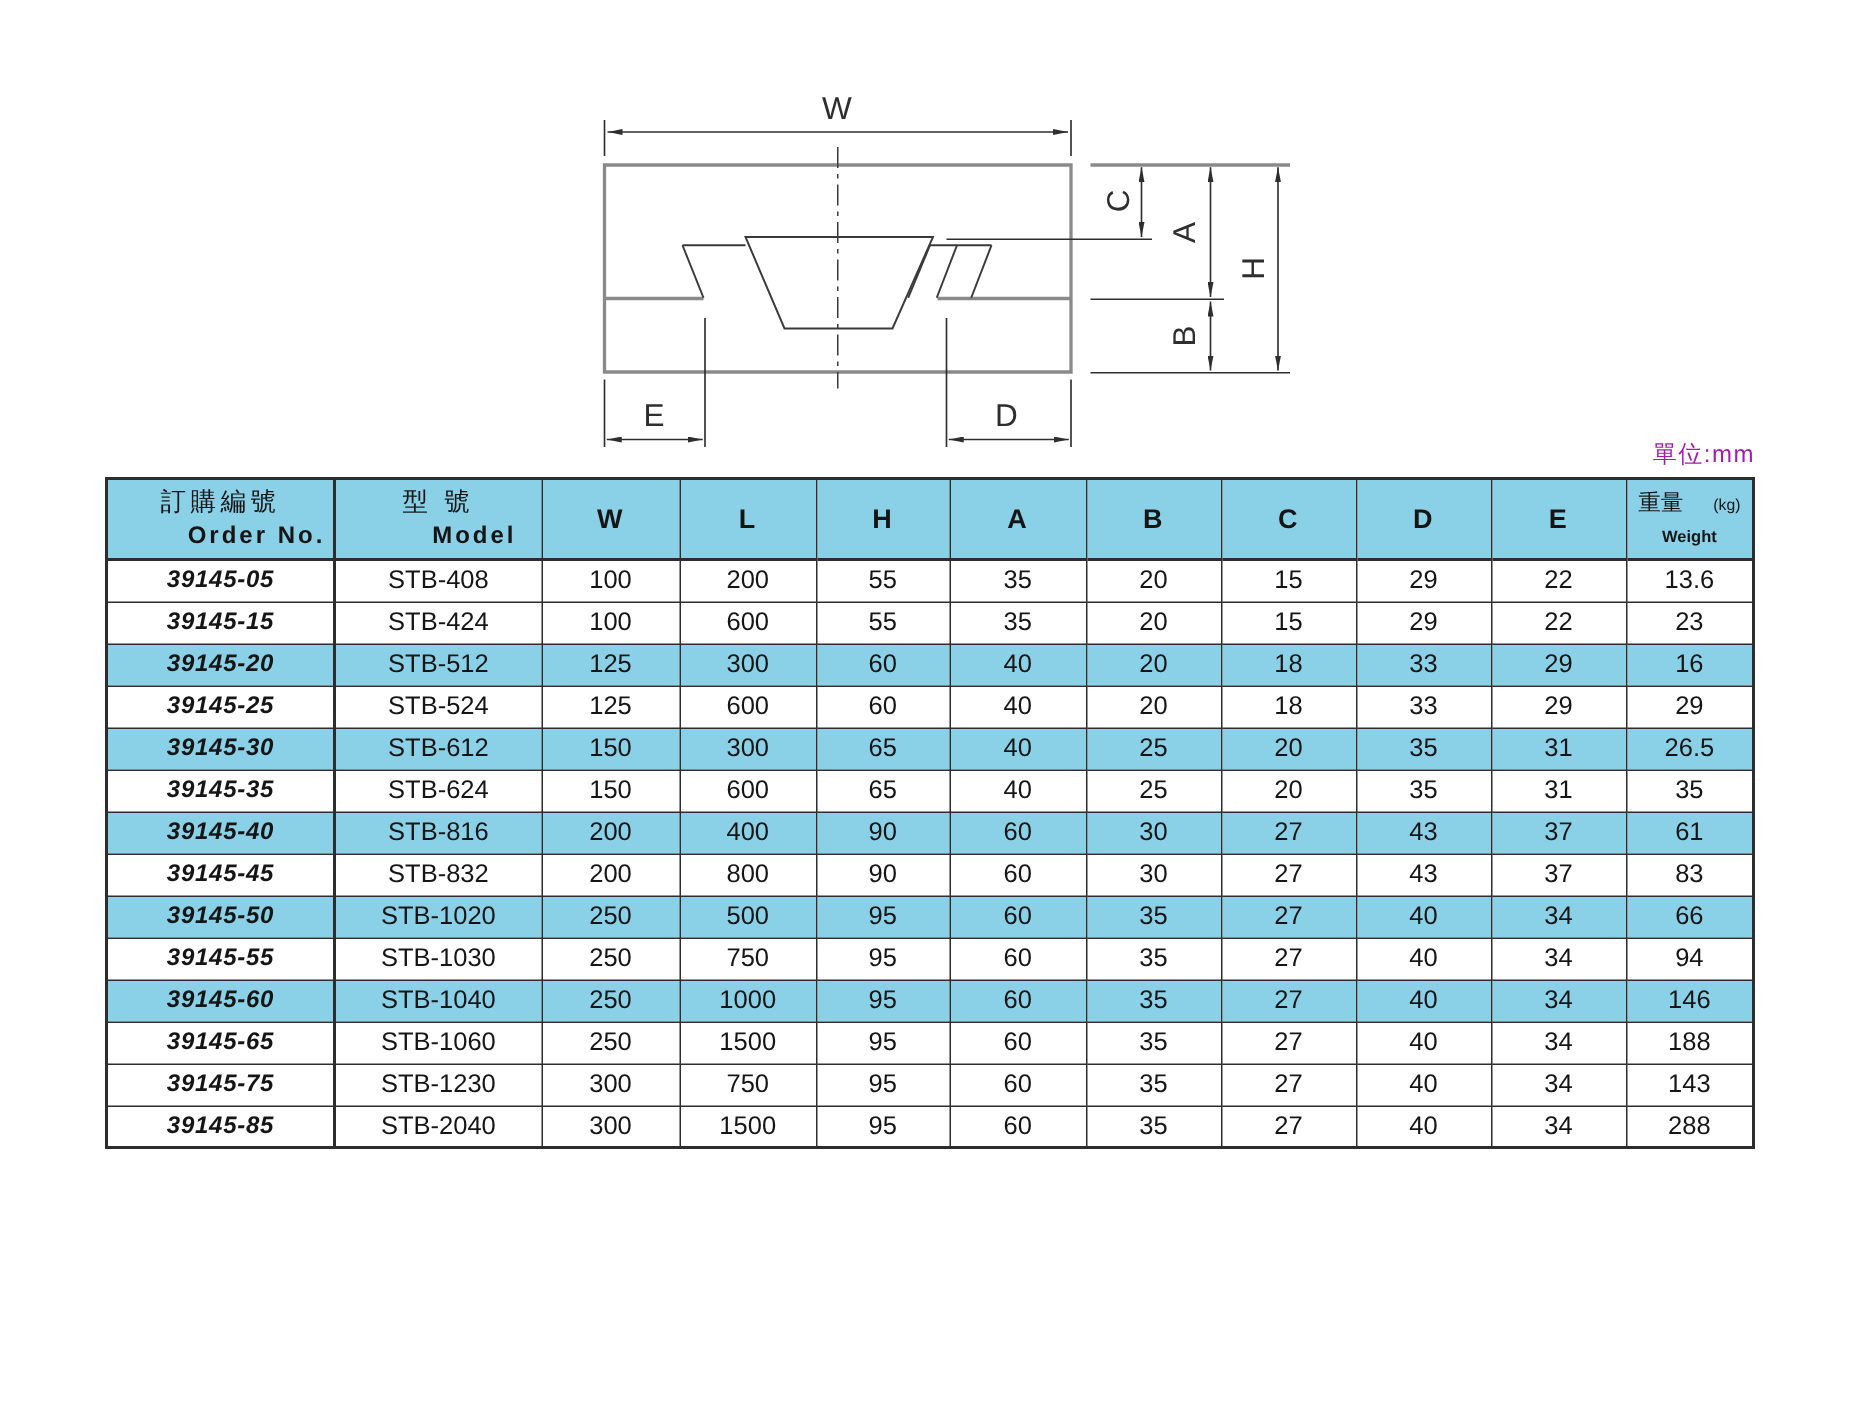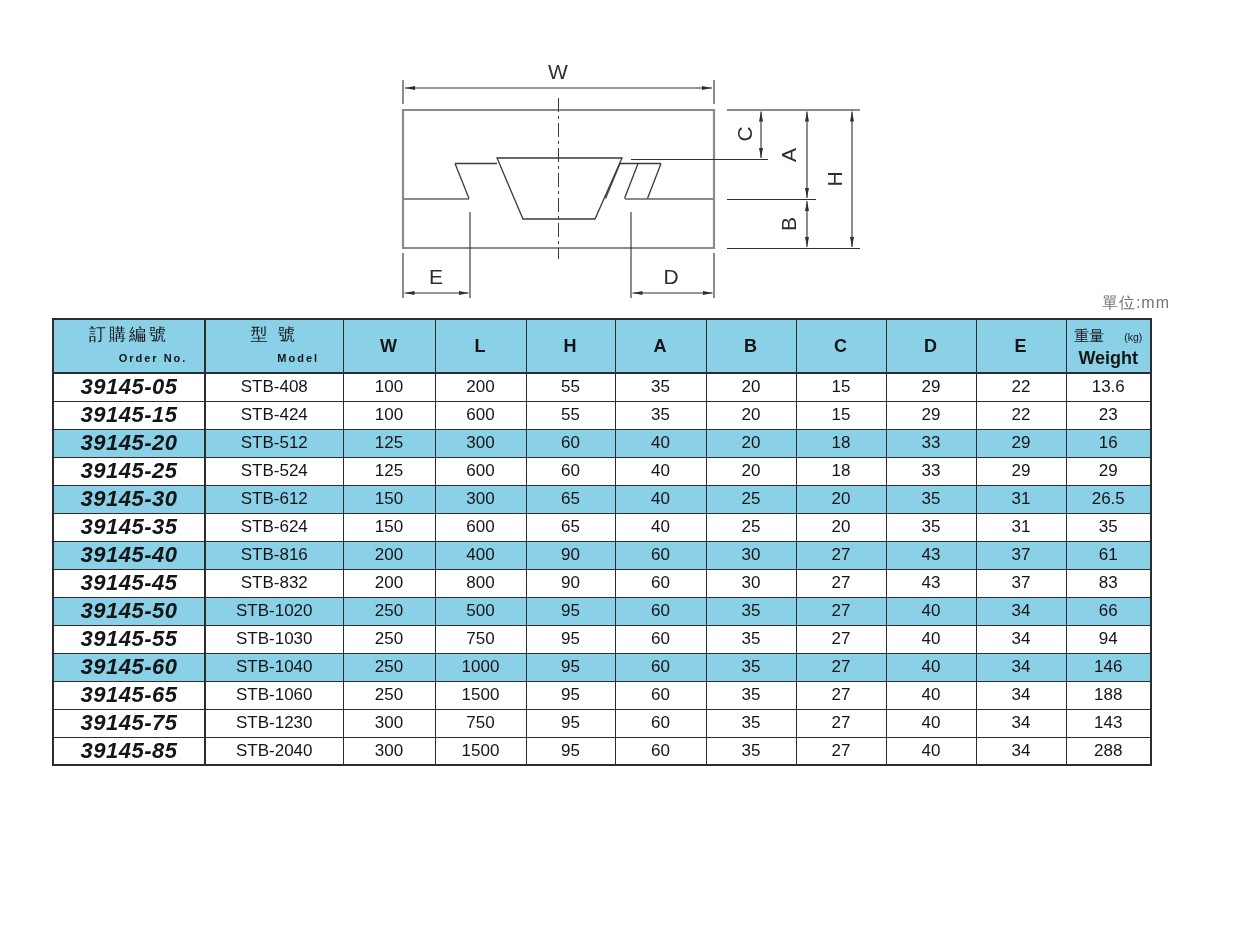--- a/index.html
+++ b/index.html
@@ -12,51 +12,51 @@
   *{box-sizing:border-box;}
   html,body{margin:0;padding:0;}
   body{
     width:1240px;height:937px;background:#ffffff;overflow:hidden;position:relative;
     font-family:"Liberation Sans", sans-serif;color:var(--ink);
   }
   .stage{position:absolute;inset:0;}
   .diagram-svg{position:absolute;left:0;top:0;}
   .dim-label{fill:#2e2e2e;font-size:21px;font-family:"Liberation Sans",sans-serif;}
   #unit-note{
-    position:absolute;top:293px;right:70px;font-size:16px;letter-spacing:1px;color:#737373;
+    position:absolute;top:293px;right:70px;font-size:16px;letter-spacing:1px;color:#a21caf;
   }
   table.spec-table{
-    position:absolute;left:52px;top:318px;
+    position:absolute;left:70px;top:318px;
     border-collapse:collapse;table-layout:fixed;
     border:2.5px solid var(--border);
   }
   .spec-table th,.spec-table td{
     border:1.5px solid var(--border);
     text-align:center;vertical-align:middle;padding:0;
     overflow:hidden;white-space:nowrap;
   }
   .spec-table thead th{
     background:var(--blue);
     height:54px;
     border-bottom:2.5px solid var(--border);
   }
   .spec-table tbody td{height:28px;font-size:17px;}
   .spec-table tr.row-white td{background:#ffffff;}
   .spec-table tr.row-blue  td{background:var(--blue);}
   .spec-table th.c-order,.spec-table td.c-order{border-right:2.2px solid var(--border);}
   .spec-table td.c-order{
     background:var(--blue);
-    font-weight:bold;font-style:italic;font-size:22px;letter-spacing:0.5px;
+    font-weight:bold;font-style:italic;font-size:16px;letter-spacing:0.5px;
   }
   .hd-zh{font-size:17px;font-weight:normal;letter-spacing:3px;line-height:24px;}
-  .hd-en{font-size:11px;font-weight:bold;letter-spacing:2px;line-height:22px;padding-left:48px;}
+  .hd-en{font-size:16px;font-weight:bold;letter-spacing:2px;line-height:22px;padding-left:48px;}
   .hd-dim{font-size:18px;font-weight:bold;letter-spacing:1px;}
   .hd-wzh{font-size:15px;font-weight:normal;letter-spacing:0;line-height:22px;}
   .hd-kg{font-size:10.5px;font-weight:normal;margin-left:20px;}
-  .hd-wen{font-size:18px;font-weight:bold;line-height:20px;letter-spacing:0;}
+  .hd-wen{font-size:11px;font-weight:bold;line-height:20px;letter-spacing:0;}
 </style>
 </head>
 <body>
 
 <div class="stage">
 
   <svg class="diagram-svg" width="1240" height="320" viewBox="0 0 1240 320">
     <defs>
       <marker id="arr" viewBox="0 0 10 4" refX="10" refY="2" markerWidth="10" markerHeight="4" markerUnits="userSpaceOnUse" orient="auto-start-reverse">
         <path d="M10,2 L0,0 L0,4 Z" fill="#2e2e2e"></path>

